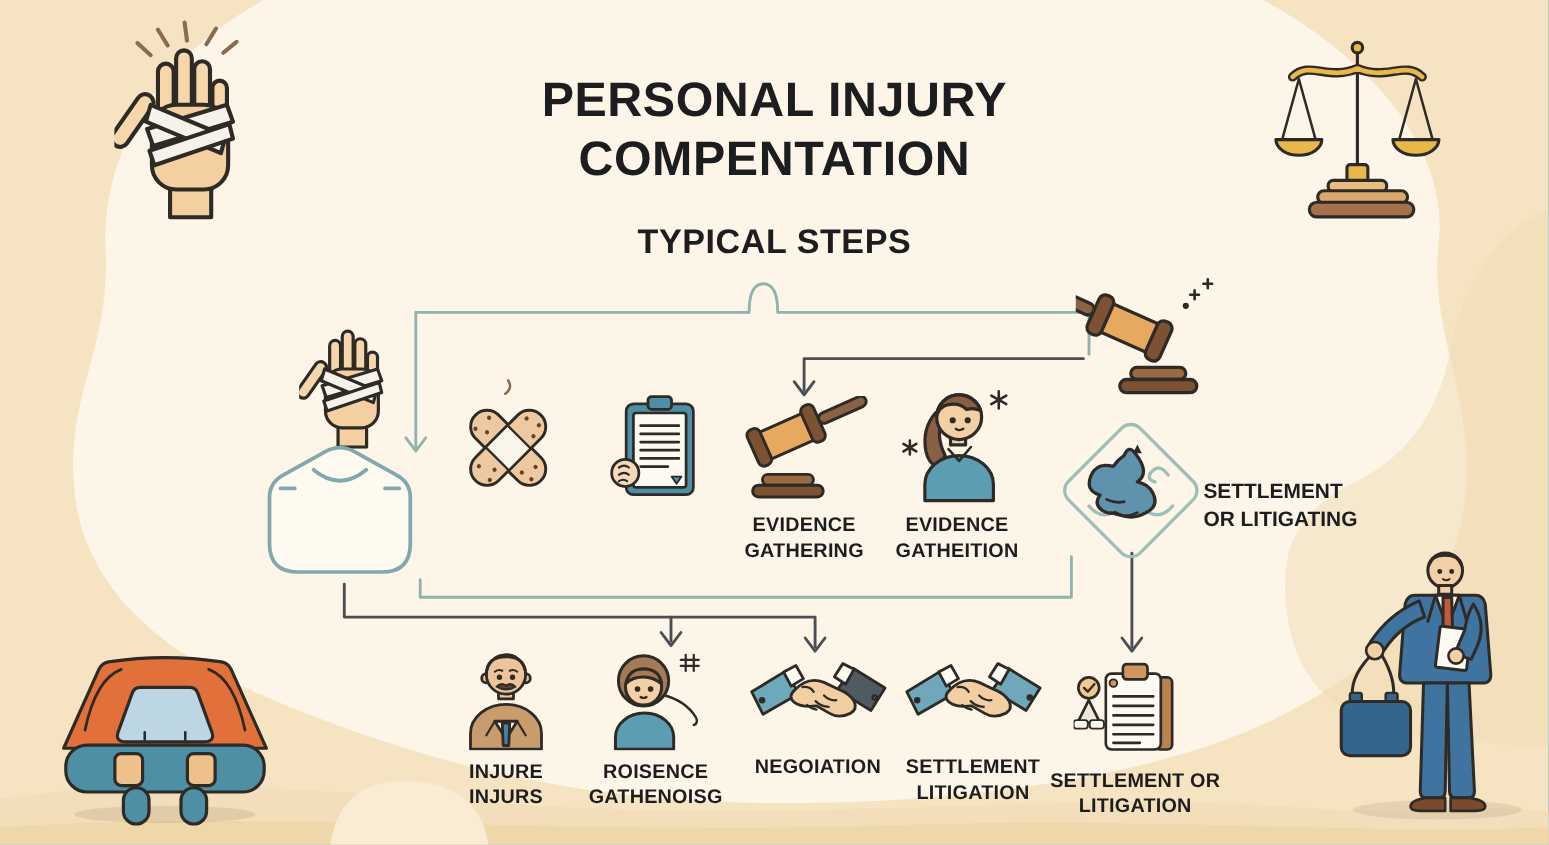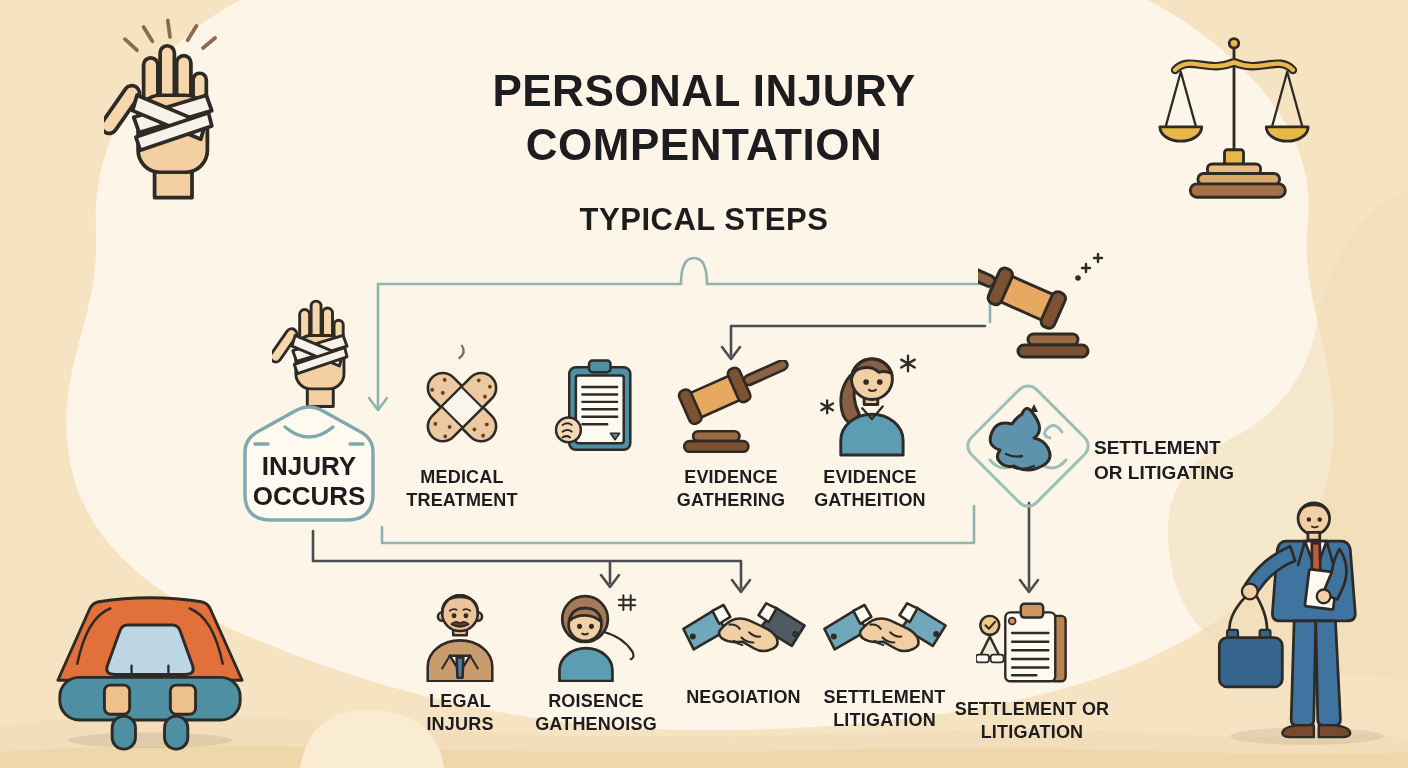--- a/index.html
+++ b/index.html
@@ -155,22 +155,20 @@
       </g>
     </svg>
   </div>
 
   <div class="abs" style="left:231px;top:400px;width:156px;height:130px;z-index:2">
     <svg width="156" height="130" viewBox="0 0 152 130">
       <path d="M12,52 Q12,38 26,31 L62,11 Q76,3 90,11 L126,31 Q140,38 140,52 L140,94 Q140,120 114,120 L38,120 Q12,120 12,94 Z" fill="#fffaf0" stroke="#7fa9ad" stroke-width="3.4" stroke-linejoin="round"></path>
       <path d="M52,27 Q76,47 100,27" fill="none" stroke="#7fa9ad" stroke-width="3.4" stroke-linecap="round"></path>
       <path d="M22,44 h13 M117,44 h13" fill="none" stroke="#7fa9ad" stroke-width="3.4" stroke-linecap="round"></path>
     </svg>
-    <div class="badge-text">INJURY
-OCCURS</div>
   </div>
 
   <div class="abs step" style="left:382px;top:356px;width:160px">
     <div class="icon-box" style="height:102px">
       <svg width="108" height="114" viewBox="0 0 120 130">
         <path d="M57,16 q8,-6 3,-14" fill="none" stroke="#8a6b4f" stroke-width="2.6" stroke-linecap="round"></path>
         <g transform="rotate(45 60 72)">
           <rect x="12" y="55" width="96" height="34" rx="17" fill="#ecc9a0" stroke="#2e2a26" stroke-width="3"></rect>
           <g fill="#6b3f22">
               <circle cx="24" cy="64" r="2.2"></circle>
@@ -188,22 +186,20 @@
               <circle cx="25" cy="64" r="2.2"></circle>
               <circle cx="34" cy="78" r="2.2"></circle>
               <circle cx="23" cy="82" r="2.2"></circle>
               <circle cx="95" cy="64" r="2.2"></circle>
               <circle cx="99" cy="78" r="2.2"></circle>
               <circle cx="87" cy="82" r="2.2"></circle>
             </g>
         </g>
       </svg>
     </div>
-    <div class="step-label">MEDICAL
-TREATMENT</div>
   </div>
 
   <div class="abs step" style="left:514px;top:354px;width:160px">
     <div class="icon-box" style="height:104px">
       <svg width="100" height="104" viewBox="0 0 120 126">
         <g stroke="#2e2a26" stroke-width="3" stroke-linejoin="round" stroke-linecap="round">
           <rect x="30" y="16" width="74" height="100" rx="8" fill="#4f8fa6"></rect>
           <rect x="38" y="26" width="58" height="82" rx="3" fill="#fdfaf2"></rect>
           <rect x="54" y="8" width="26" height="14" rx="4" fill="#4f8fa6"></rect>
           <path d="M46,40 h42 M46,49 h42 M46,58 h42 M46,67 h42 M46,76 h42 M46,85 h30"></path>
@@ -290,21 +286,21 @@
               <circle cx="67" cy="35" r="1.8" fill="#2e2a26"></circle>
               <path d="M48,29 q4,-3 8,-1 M64,28 q4,-2 8,1" fill="none"></path>
             </g>
           <path d="M22,112 v-17 a38,31 0 0 1 76,0 v17 z" fill="#c99c6d"></path>
           <polygon points="48,82 72,82 60,101" fill="#fdfaf2"></polygon>
           <polygon points="56,84 64,84 63,108 57,108" fill="#4a7fa6"></polygon>
           <path d="M48,82 l-9,15 M72,82 l9,15" fill="none" stroke-width="2.4"></path>
         </g>
       </svg>
     </div>
-    <div class="step-label">LEGAL
+    <div class="step-label">INJURE
 INJURS</div>
   </div>
 
   <div class="abs step" style="left:516px;top:588px;width:160px">
     <div class="icon-box" style="height:94px">
       <svg width="128" height="94" viewBox="0 0 140 103">
         <g stroke="#2e2a26" stroke-width="2.2" stroke-linecap="round">
           <path d="M100,8 v16 M108,8 v16 M95,13 h18 M95,19 h18"></path>
         </g>
         <g stroke="#2e2a26" stroke-width="3" stroke-linejoin="round" stroke-linecap="round">

